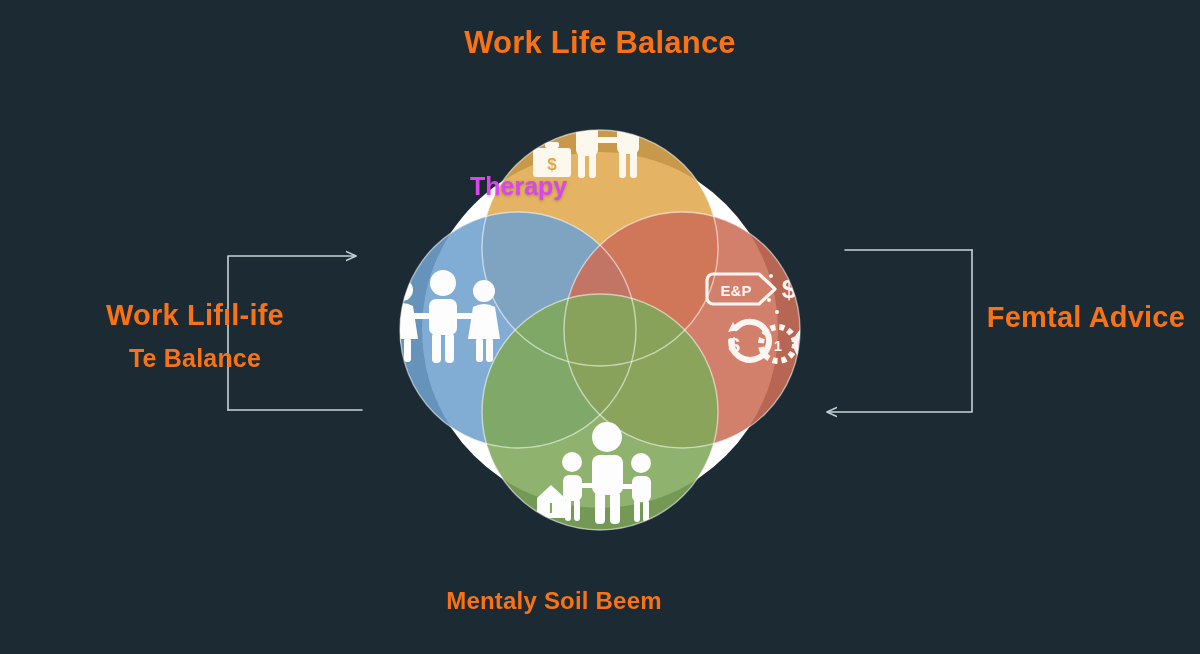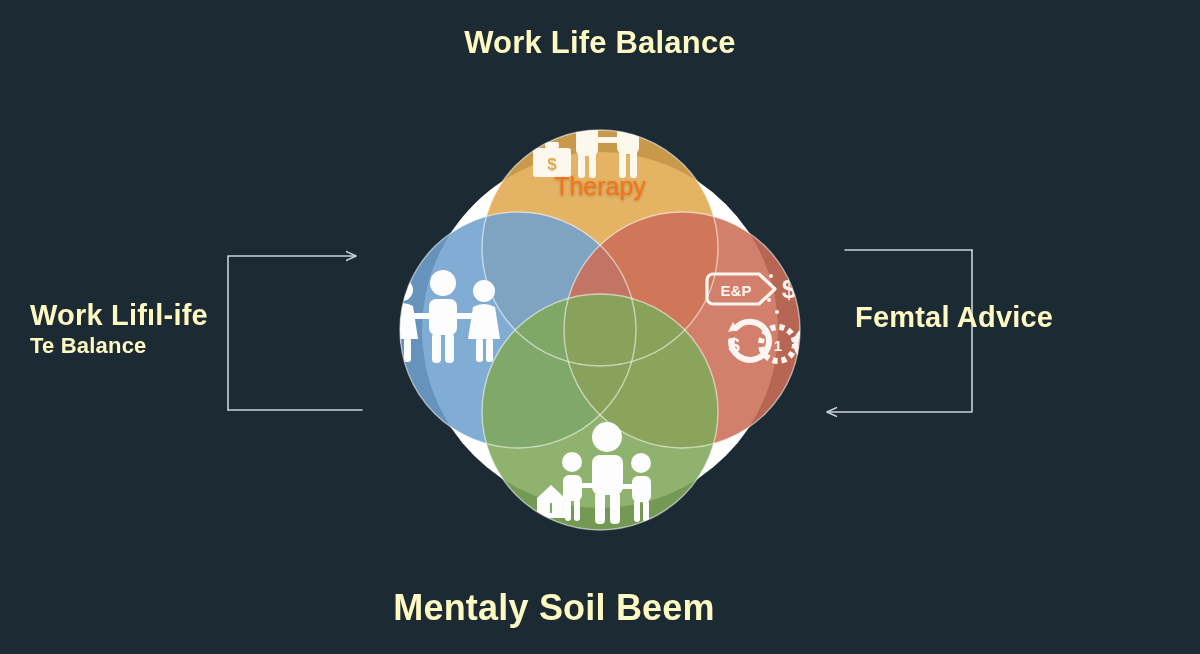--- a/index.html
+++ b/index.html
@@ -24,59 +24,59 @@
   }
   #canvas {
     position: absolute;
     left: 0; top: 0;
     width: 1200px;
     height: 654px;
     display: block;
   }
   .lbl {
     position: absolute;
-    color: #fef9c3;
+    color: #f97316;
     font-weight: 700;
     letter-spacing: 0.2px;
     text-align: center;
     white-space: nowrap;
     line-height: 1.22;
   }
   #title-top {
     top: 24px;
     left: 0;
     width: 1200px;
     font-size: 31px;
   }
   #title-bottom {
     top: 586px;
     left: 0;
     width: 1108px;
-    font-size: 36px;
+    font-size: 24px;
   }
   #label-left {
     left: 30px;
     top: 298px;
     width: 330px;
-    text-align: left;
+    text-align: center;
   }
   #label-right {
     left: 855px;
     top: 300px;
     width: 330px;
+    text-align: right;
+  }
+  .lbl .line1 { font-size: 29px; display: block; }
+  .lbl .line2 { font-size: 25px; display: block; margin-top: 10px; }
+  .petal-label {
+    position: absolute;
+    color: #d946ef;
+    font-weight: 700;
+    font-size: 25px;
     text-align: left;
-  }
-  .lbl .line1 { font-size: 29px; display: block; }
-  .lbl .line2 { font-size: 22px; display: block; margin-top: 0; }
-  .petal-label {
-    position: absolute;
-    color: #f97316;
-    font-weight: 400;
-    font-size: 25px;
-    text-align: center;
     white-space: nowrap;
     text-shadow: 0 1px 3px rgba(60,45,20,0.35);
   }
   #petal-label-top { left: 470px; top: 172px; width: 260px; }
   #petal-label-bottom { left: 475px; top: 512px; width: 260px; }
 </style>
 </head>
 <body>
 
 <div id="stage">

